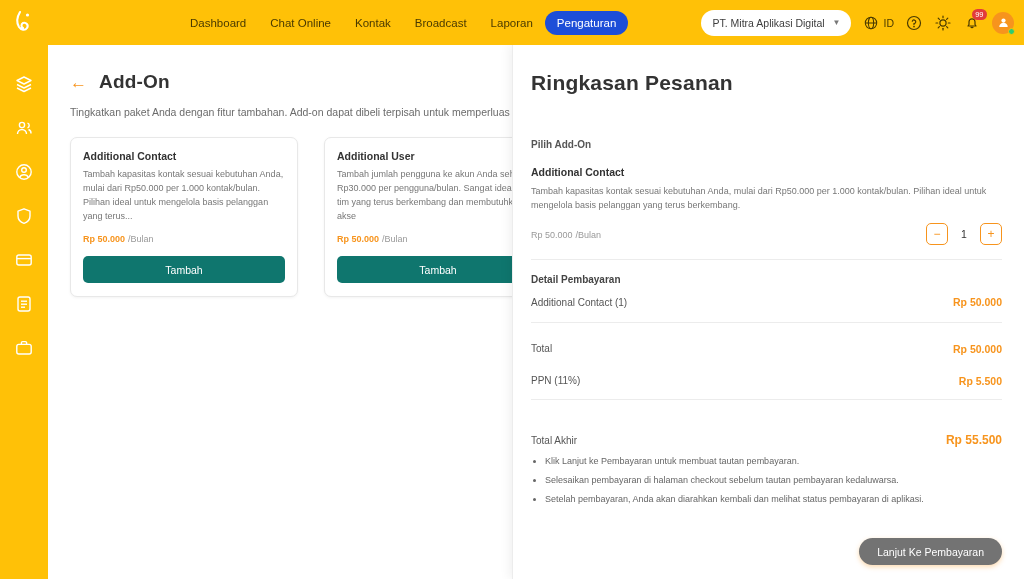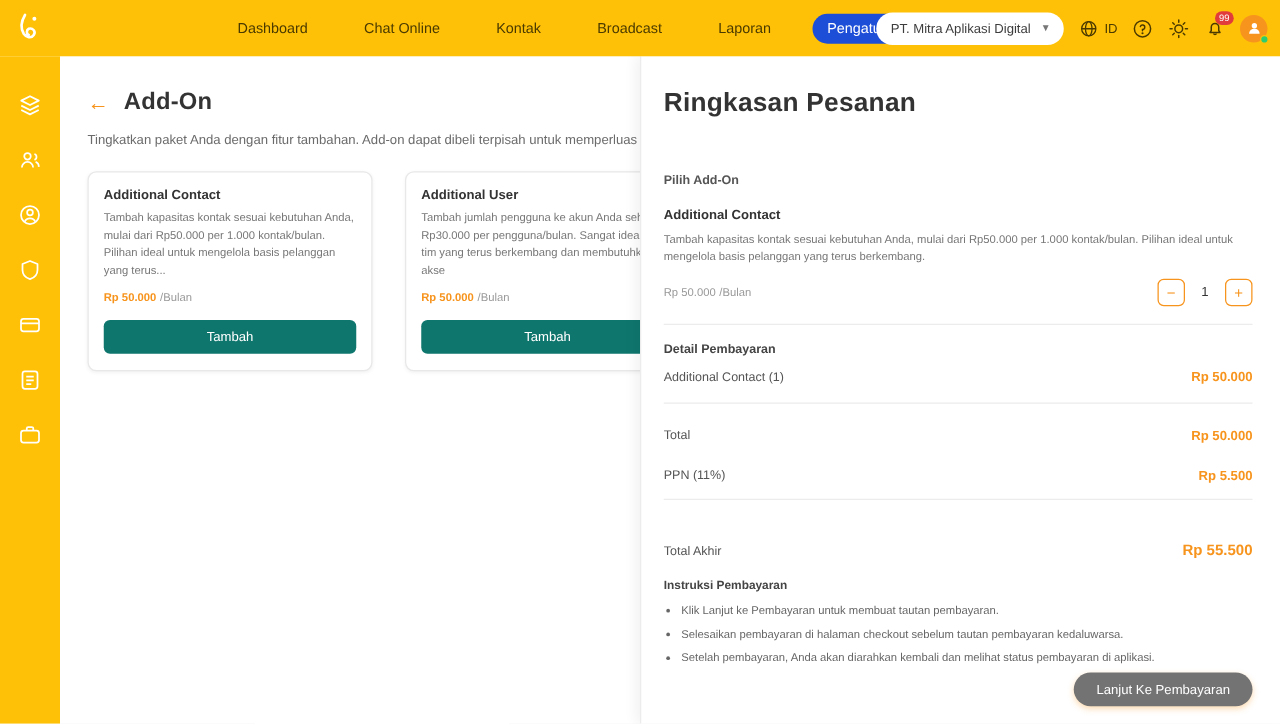--- a/index.html
+++ b/index.html
@@ -16,21 +16,21 @@
     position: absolute; top: 0; left: 0; width: 1024px; height: 45px;
     background: #FFC107;
     display: flex; align-items: center;
     z-index: 30;
   }
   .brand {
     width: 48px; height: 45px; display: flex; align-items: center; justify-content: center;
   }
   .brand svg { display: block; }
   .nav {
-    display: flex; align-items: center; gap: 21px;
+    display: flex; align-items: center; gap: 0;
     margin-left: 130px;
   }
   .nav-item {
     font-size: 11.5px; color: #4a3a00; padding: 6px 12px; border-radius: 14px;
     white-space: nowrap; cursor: pointer;
   }
   .nav-item.active {
     background: #1d4ed8; color: #ffffff; font-weight: normal;
   }
   .topbar-right {
@@ -359,21 +359,20 @@
       <span class="amt" style="color:#F7941D;font-weight:bold;font-size:10.5px;">Rp 5.500</span>
     </div>
 
     <div class="divider" style="margin-top:12px;"></div>
 
     <div class="total-final">
       <span class="lbl">Total Akhir</span>
       <span class="amt">Rp 55.500</span>
     </div>
 
-    <div class="instr-title">Instruksi Pembayaran</div>
     <ul class="instr-list">
       <li>Klik Lanjut ke Pembayaran untuk membuat tautan pembayaran.</li>
       <li>Selesaikan pembayaran di halaman checkout sebelum tautan pembayaran kedaluwarsa.</li>
       <li>Setelah pembayaran, Anda akan diarahkan kembali dan melihat status pembayaran di aplikasi.</li>
     </ul>
 
     <button class="btn-continue">Lanjut Ke Pembayaran</button>
   </div>
 
 </div>

